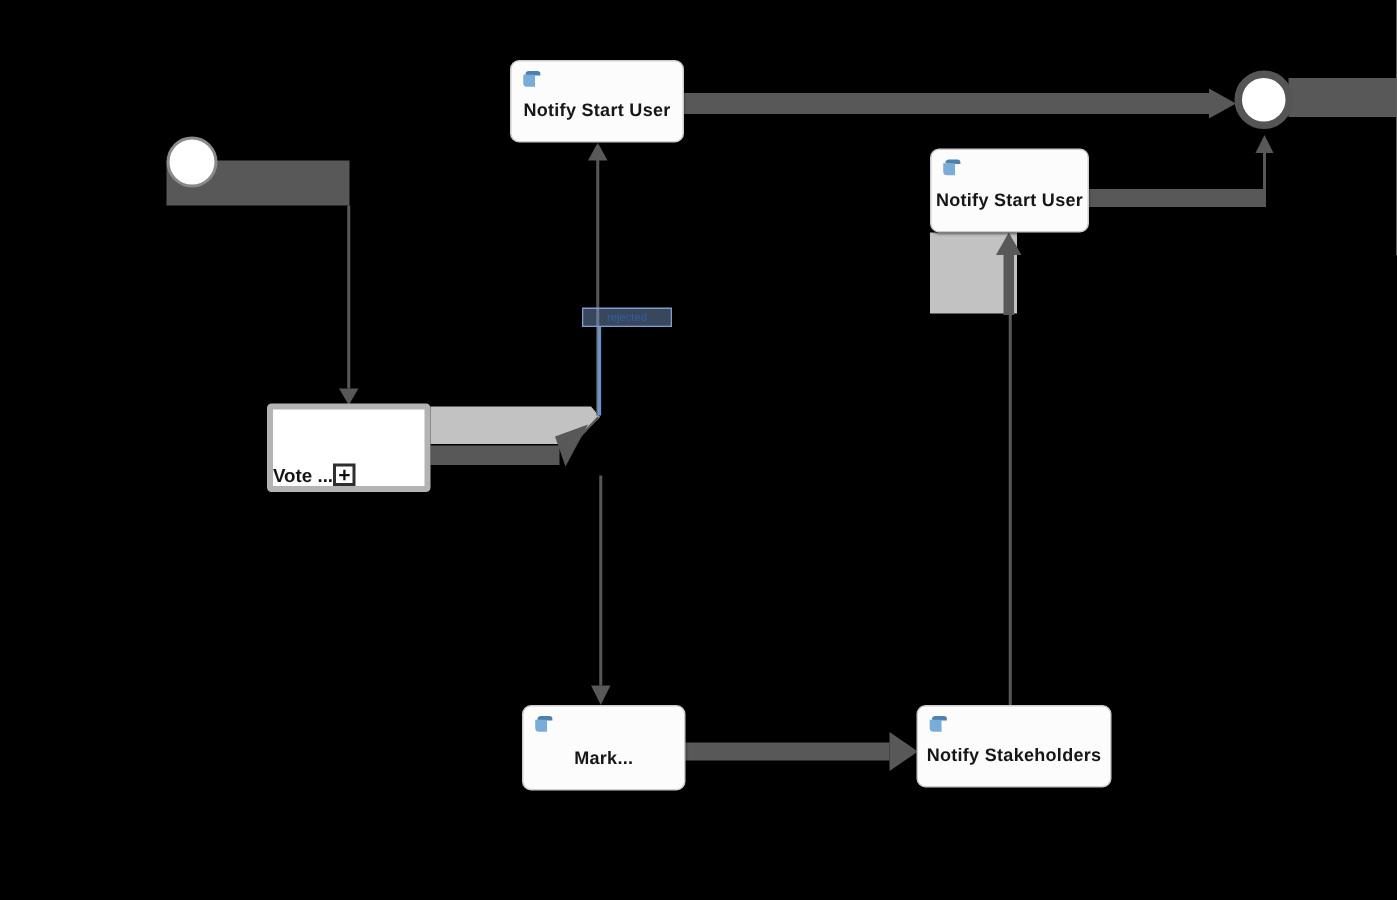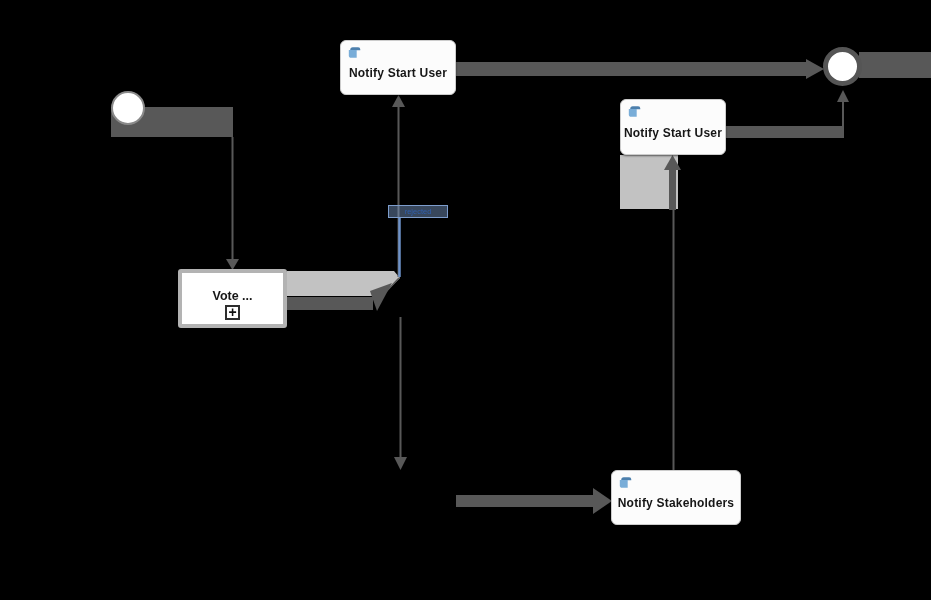--- a/index.html
+++ b/index.html
@@ -19,21 +19,21 @@
   }
   .task .task-label{
     font-size:12px;font-weight:bold;color:var(--text,#161616);
     letter-spacing:.2px;white-space:nowrap;margin-bottom:14px;
   }
   .task .icon{position:absolute;left:5px;top:4px;width:15px;height:15px;}
   .subprocess{
     background:#fff;
     border:4px solid var(--subprocess-border,#b3b3b3);
     border-radius:3px;
-    display:flex;flex-direction:column;align-items:center;
+    display:flex;flex-direction:row;align-items:flex-end;
   }
   .subprocess .task-label{
     font-size:12.5px;font-weight:bold;color:var(--text,#161616);
     margin-top:16px;white-space:nowrap;
   }
   .expand-marker{
     width:15px;height:15px;margin-top:2px;box-sizing:border-box;
     border:2px solid #2e2e2e;background:#fff;
     font-size:14px;font-weight:bold;color:#111;
     line-height:10px;text-align:center;
@@ -132,20 +132,27 @@
       <path d="M3 5.2 L11.4 5.2 L11.4 13.6 L5.6 13.6 Q3 13.6 3 10.8 Z" style="fill:var(--icon-blue)"></path>
     </svg>
     <span class="task-label">Notify Start User</span>
   </div>
 
   <div class="node subprocess" style="left:178px;top:269px;width:109px;height:59px">
     <span class="task-label">Vote ...</span>
     <div class="expand-marker">+</div>
   </div>
 
+  <div class="node task" style="left:348px;top:470px;width:109px;height:57px">
+    <svg class="icon" viewBox="0 0 16 16">
+      <path d="M4.5 5.2 Q4.5 2.4 7.2 2.4 L13 2.4 Q15.2 2.4 15.2 4.4 L15.2 5.6 L9.5 5.6 Z" style="fill:var(--icon-blue-dark)"></path>
+      <path d="M3 5.2 L11.4 5.2 L11.4 13.6 L5.6 13.6 Q3 13.6 3 10.8 Z" style="fill:var(--icon-blue)"></path>
+    </svg>
+    <span class="task-label">Mark...</span>
+  </div>
 
   <div class="node task" style="left:611px;top:470px;width:130px;height:55px">
     <svg class="icon" viewBox="0 0 16 16">
       <path d="M4.5 5.2 Q4.5 2.4 7.2 2.4 L13 2.4 Q15.2 2.4 15.2 4.4 L15.2 5.6 L9.5 5.6 Z" style="fill:var(--icon-blue-dark)"></path>
       <path d="M3 5.2 L11.4 5.2 L11.4 13.6 L5.6 13.6 Q3 13.6 3 10.8 Z" style="fill:var(--icon-blue)"></path>
     </svg>
     <span class="task-label">Notify Stakeholders</span>
   </div>
 
   <div class="flow-label">rejected</div>

